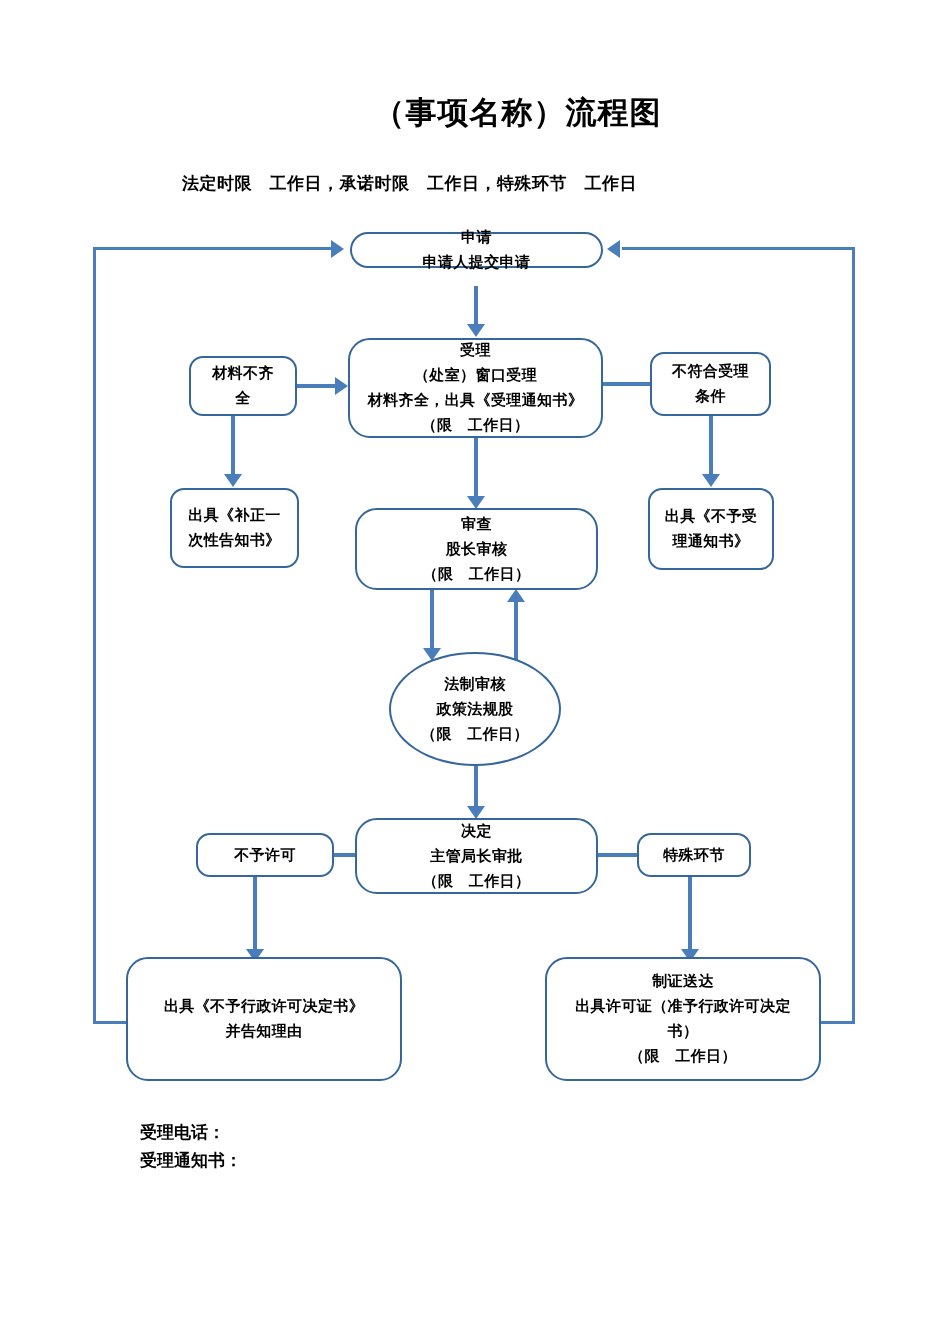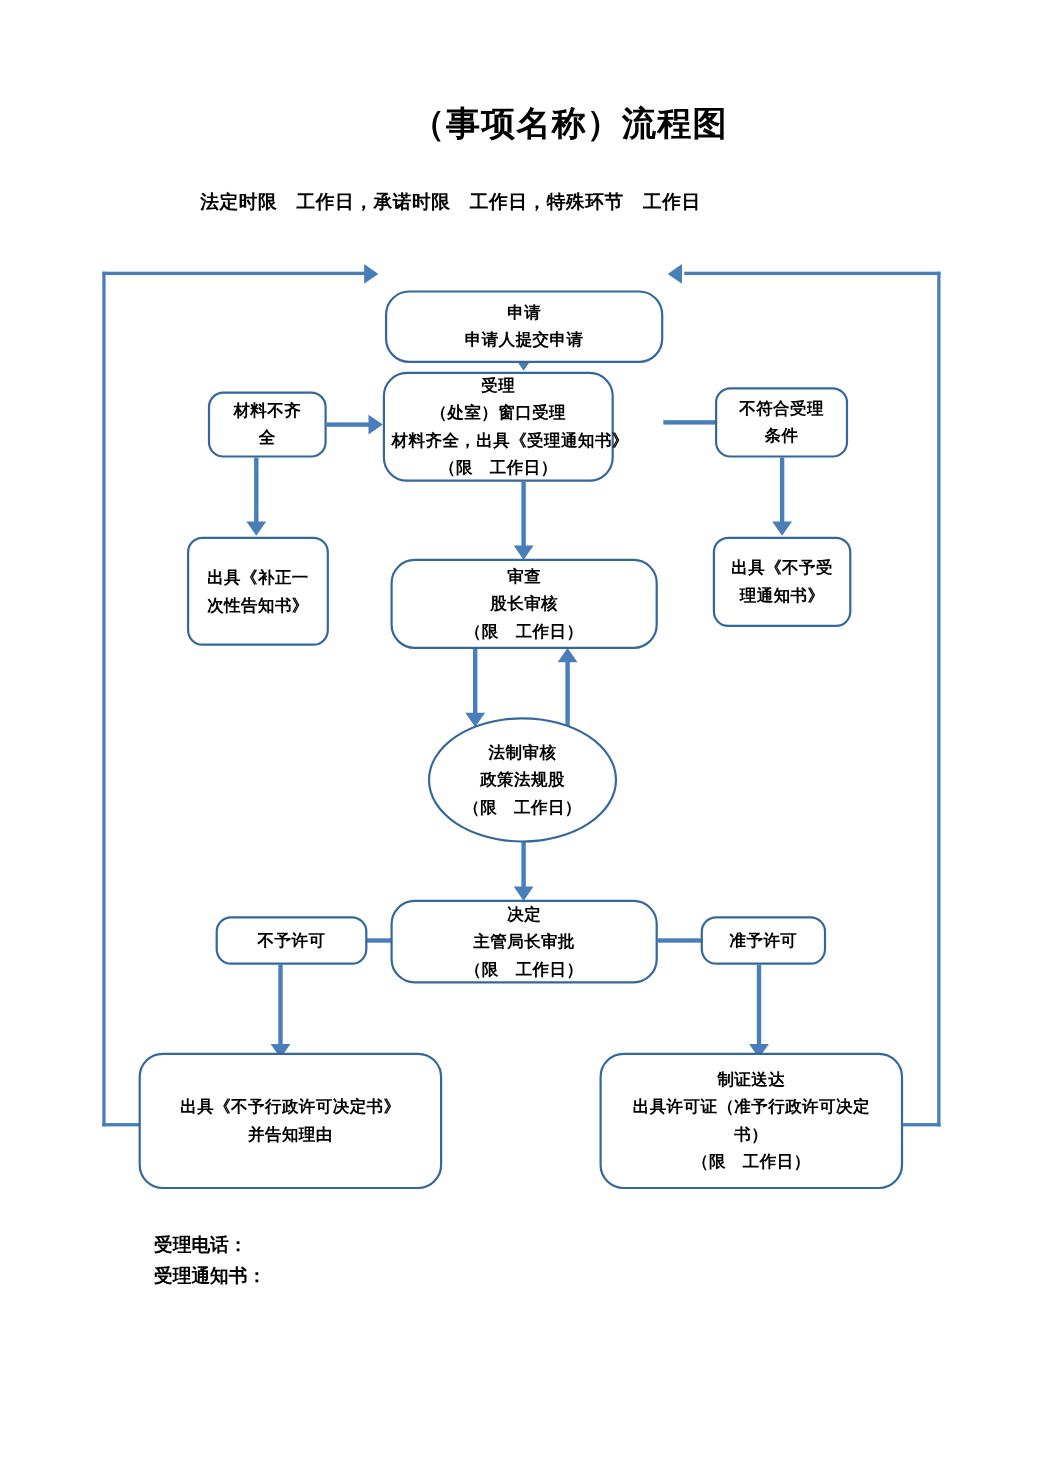--- a/index.html
+++ b/index.html
@@ -127,31 +127,31 @@
   <div class="rail v" style="left:93px; top:247px; height:777px;"></div>
   <div class="rail h" style="left:93px; top:247px; width:248px;"></div>
   <div class="rail h" style="left:93px; top:1021px; width:36px;"></div>
   <div class="arrow right" style="left:331px; top:240px;"></div>
 
   <div class="rail v" style="left:852px; top:247px; height:777px;"></div>
   <div class="rail h" style="left:622px; top:247px; width:233px;"></div>
   <div class="rail h" style="left:818px; top:1021px; width:37px;"></div>
   <div class="arrow left" style="left:607px; top:240px;"></div>
 
-  <div class="node big-round" style="left:350px; top:232px; width:253px; height:66px;margin-top:32px;">
+  <div class="node big-round" style="left:350px; top:232px; width:253px; height:36px;">
     <div class="lines">
       <span>申请</span>
       <span>申请人提交申请</span>
     </div>
   </div>
 
   <div class="conn v" style="left:474px; top:286px; height:42px;"></div>
   <div class="arrow down" style="left:467px; top:324px;"></div>
 
-  <div class="node big-round" style="left:348px; top:338px; width:210px; height:100px;">
+  <div class="node big-round" style="left:348px; top:338px; width:255px; height:100px;">
     <div class="lines">
       <span>受理</span>
       <span>（处室）窗口受理</span>
       <span>材料齐全，出具《受理通知书》</span>
       <span>（限　工作日）</span>
     </div>
   </div>
 
   <div class="node rounded" style="left:189px; top:356px; width:108px; height:60px;">
     <div class="lines">
@@ -159,21 +159,21 @@
       <span>全</span>
     </div>
   </div>
 
   <div class="conn h" style="left:297px; top:384px; width:40px;"></div>
   <div class="arrow right" style="left:335px; top:377px;"></div>
 
   <div class="conn v" style="left:231px; top:416px; height:62px;"></div>
   <div class="arrow down" style="left:224px; top:474px;"></div>
 
-  <div class="node rounded" style="left:170px; top:488px; width:129px; height:99px;">
+  <div class="node rounded" style="left:170px; top:488px; width:129px; height:80px;">
     <div class="lines">
       <span>出具《补正一</span>
       <span>次性告知书》</span>
     </div>
   </div>
 
   <div class="node rounded" style="left:650px; top:352px; width:121px; height:64px;">
     <div class="lines">
       <span>不符合受理</span>
       <span>条件</span>
@@ -234,21 +234,21 @@
     </div>
   </div>
 
   <div class="conn h" style="left:314px; top:853px; width:43px;"></div>
 
   <div class="conn v" style="left:253px; top:877px; height:76px;"></div>
   <div class="arrow down" style="left:246px; top:949px;"></div>
 
   <div class="node rounded" style="left:637px; top:833px; width:114px; height:44px;">
     <div class="lines">
-      <span>准予许可</span>
+      <span>特殊环节</span>
     </div>
   </div>
 
   <div class="conn h" style="left:598px; top:853px; width:41px;"></div>
 
   <div class="conn v" style="left:688px; top:877px; height:76px;"></div>
   <div class="arrow down" style="left:681px; top:949px;"></div>
 
   <div class="node big-round" style="left:126px; top:957px; width:276px; height:124px;">
     <div class="lines">

